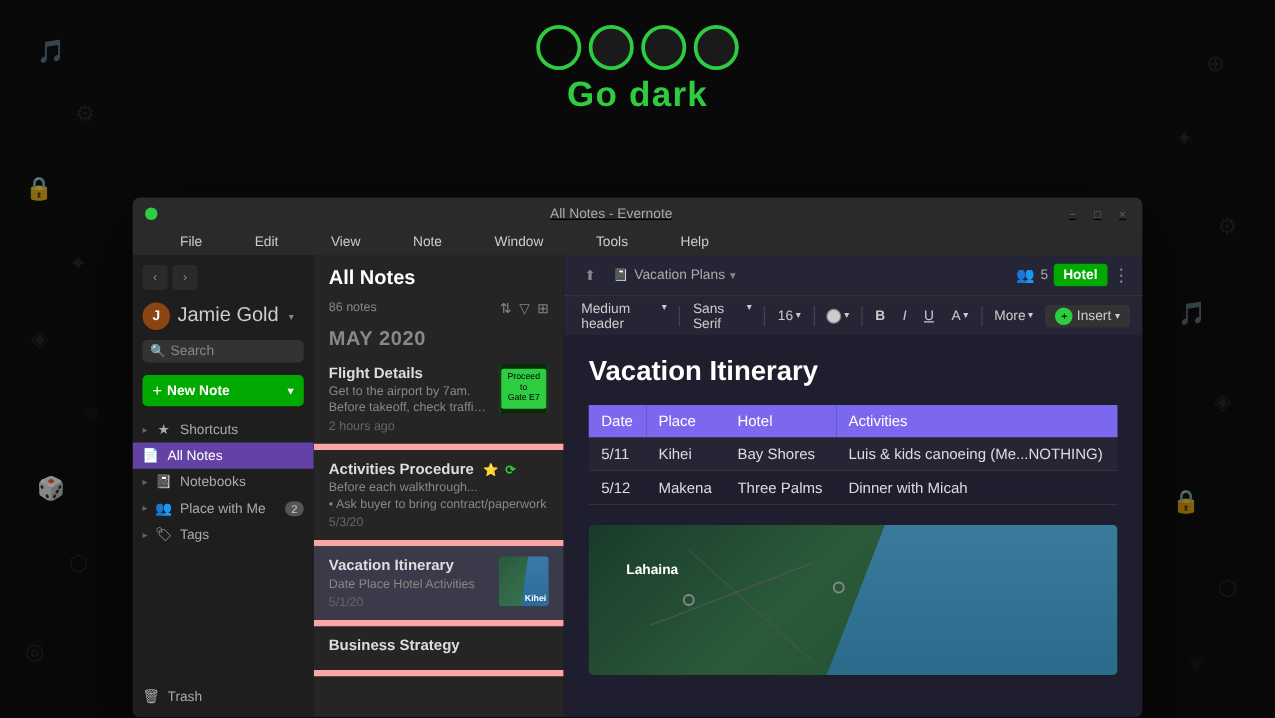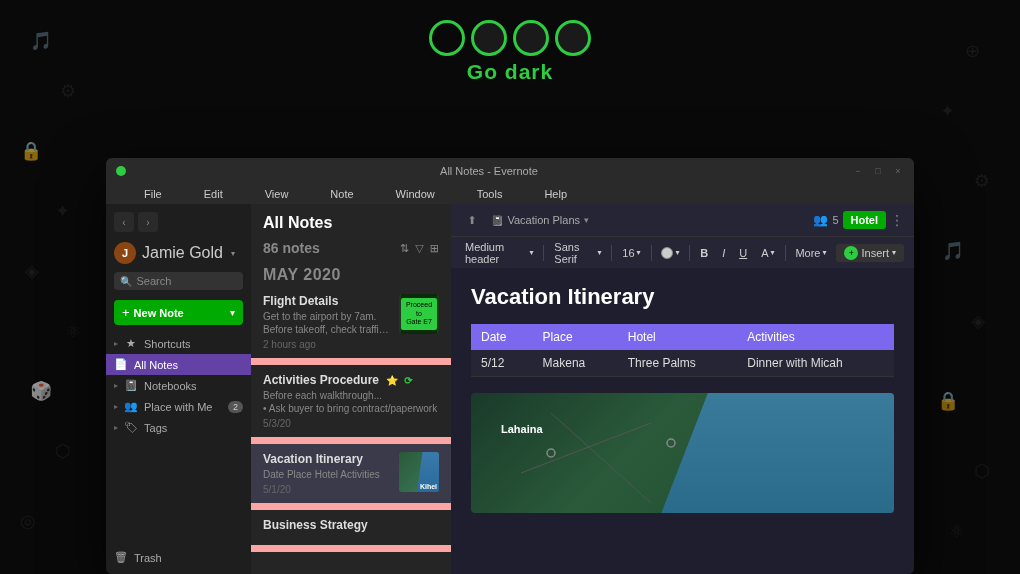--- a/index.html
+++ b/index.html
@@ -43,21 +43,21 @@
       height: 36px;
       border-radius: 50%;
       border: 3px solid #2ecc40;
       background: transparent;
     }
     .logo-circle.filled {
       background: #1a1a1a;
     }
 
     .hero-title {
-      font-size: 21px;
+      font-size: 28px;
       color: #fff;
       letter-spacing: 1px;
       font-weight: 300;
     }
     .hero-title span {
       color: #2ecc40;
       font-weight: 600;
     }
 
     
@@ -77,20 +77,21 @@
 
     
     .title-bar {
       height: 26px;
       background: #2a2a2a;
       display: flex;
       align-items: center;
       padding: 12px 10px;
       gap: 6px;
       flex-shrink: 0;
+      text-decoration: underline;
     }
     .title-bar-favicon {
       width: 10px;
       height: 10px;
       border-radius: 50%;
       background: #2ecc40;
     }
     .title-bar-text {
       color: #aaa;
       font-size: 11px;
@@ -295,23 +296,22 @@
       font-weight: 600;
     }
     .notes-meta {
       display: flex;
       align-items: center;
       padding: 4px 12px;
       gap: 8px;
     }
     .notes-count {
       color: #888;
-      font-size: 14px;
+      font-size: 10px;
       flex: 1;
-      font-weight: bold;
     }
     .notes-tools {
       display: flex;
       gap: 6px;
     }
     .notes-tool-icon {
       color: #888;
       font-size: 11px;
       cursor: pointer;
     }
@@ -320,21 +320,21 @@
       color: #888;
       font-size: 16px;
       padding: 6px 12px 2px;
       font-weight: 600;
       text-transform: uppercase;
       letter-spacing: 0.5px;
     }
 
     .note-item {
       padding: 8px 12px;
-      border-bottom: 7px solid #fca5a5;
+      border-bottom: 5px solid #fca5a5;
       cursor: pointer;
       display: flex;
       gap: 6px;
     }
     .note-item.selected {
       background: #3a3a4a;
     }
     .note-item-content {
       flex: 1;
       min-width: 0;
@@ -455,21 +455,20 @@
       align-items: center;
       padding: 0 10px;
       gap: 6px;
       flex-shrink: 0;
     }
     .toolbar-item {
       color: #ccc;
       font-size: 11px;
       cursor: pointer;
       display: flex;
-      align-items: center;
       gap: 2px;
       padding: 2px 4px;
     }
     .toolbar-divider {
       width: 1px;
       height: 16px;
       background: #444;
     }
     .toolbar-insert-btn {
       margin-left: auto;
@@ -813,20 +812,26 @@
           <thead>
             <tr>
               <th>Date</th>
               <th>Place</th>
               <th>Hotel</th>
               <th>Activities</th>
             </tr>
           </thead>
           <tbody>
             <tr>
+              <td>5/11</td>
+              <td>Kihei</td>
+              <td>Bay Shores</td>
+              <td>Luis &amp; kids canoeing (Me...NOTHING)</td>
+            </tr>
+            <tr>
               <td>5/12</td>
               <td>Makena</td>
               <td>Three Palms</td>
               <td>Dinner with Micah</td>
             </tr>
           </tbody>
         </table>
 
         <div class="map-placeholder">
           <div class="map-water"></div>

